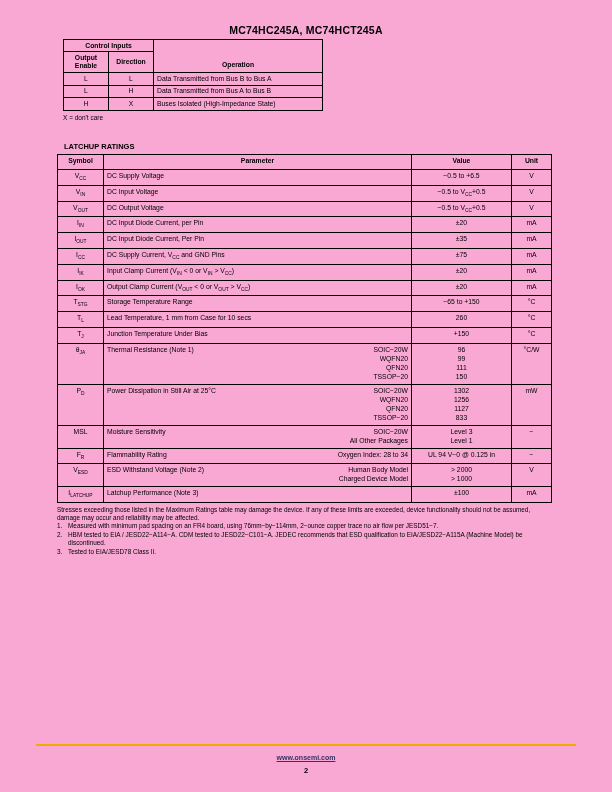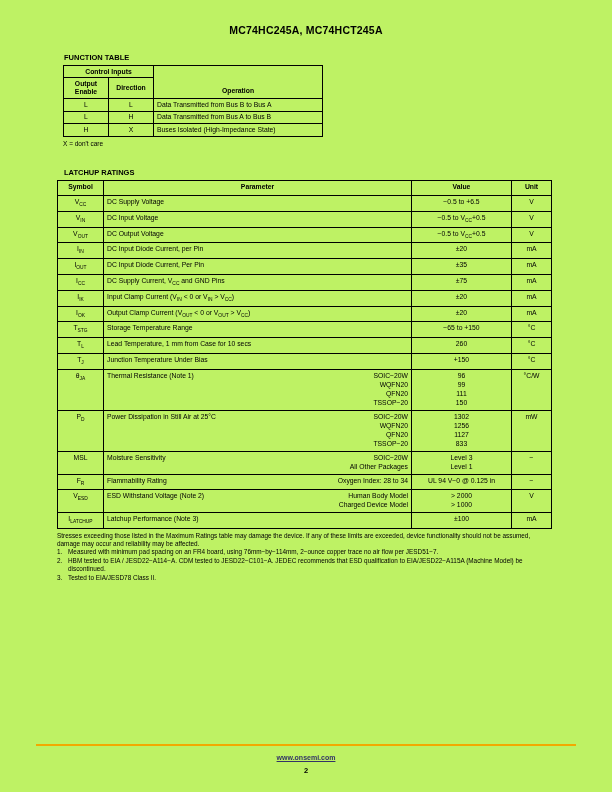--- a/index.html
+++ b/index.html
@@ -2,21 +2,21 @@
 <html><head>
 <meta charset="utf-8">
 <style>
   * { box-sizing: border-box; margin: 0; padding: 0; }
   html, body { background: #fff; }
   body {
     width: 612px; height: 792px;
     font-family: "Liberation Sans", sans-serif;
     color: #000;
   }
-  .page { position: relative; width: 612px; height: 792px; background: #bef264; overflow: hidden; }
+  .page { position: relative; width: 612px; height: 792px; background: #f9a8d4; overflow: hidden; }
 
   .doc-title { padding-top: 24px; text-align: center; font-size: 10.5px; font-weight: bold; letter-spacing: .2px; }
 
   .sec-heading { font-size: 7.5px; font-weight: bold; }
   .ft-heading { margin-left: 64px; margin-top: 17px; }
   .mr-heading { margin-left: 64px; margin-top: 21px; }
 
   table { border-collapse: collapse; }
   th, td { border: 1px solid #000; }
 
@@ -51,21 +51,20 @@
   .footer-link { display: inline-block; font-size: 7px; font-weight: bold; color: #333366; text-decoration: underline; margin-top: 4px; cursor: pointer; }
   .footer-page { font-size: 7.5px; font-weight: bold; margin-top: 2px; }
 </style>
 </head>
 <body>
 
 <div class="page">
 
   <div class="doc-title">MC74HC245A, MC74HCT245A</div>
 
-  <div class="sec-heading ft-heading">FUNCTION TABLE</div>
 
   <table class="ft">
     <colgroup>
         <col class="col-oe">
         <col class="col-dir">
         <col class="col-op">
       </colgroup>
     <thead>
       <tr>
         <th colspan="2">Control Inputs</th>

